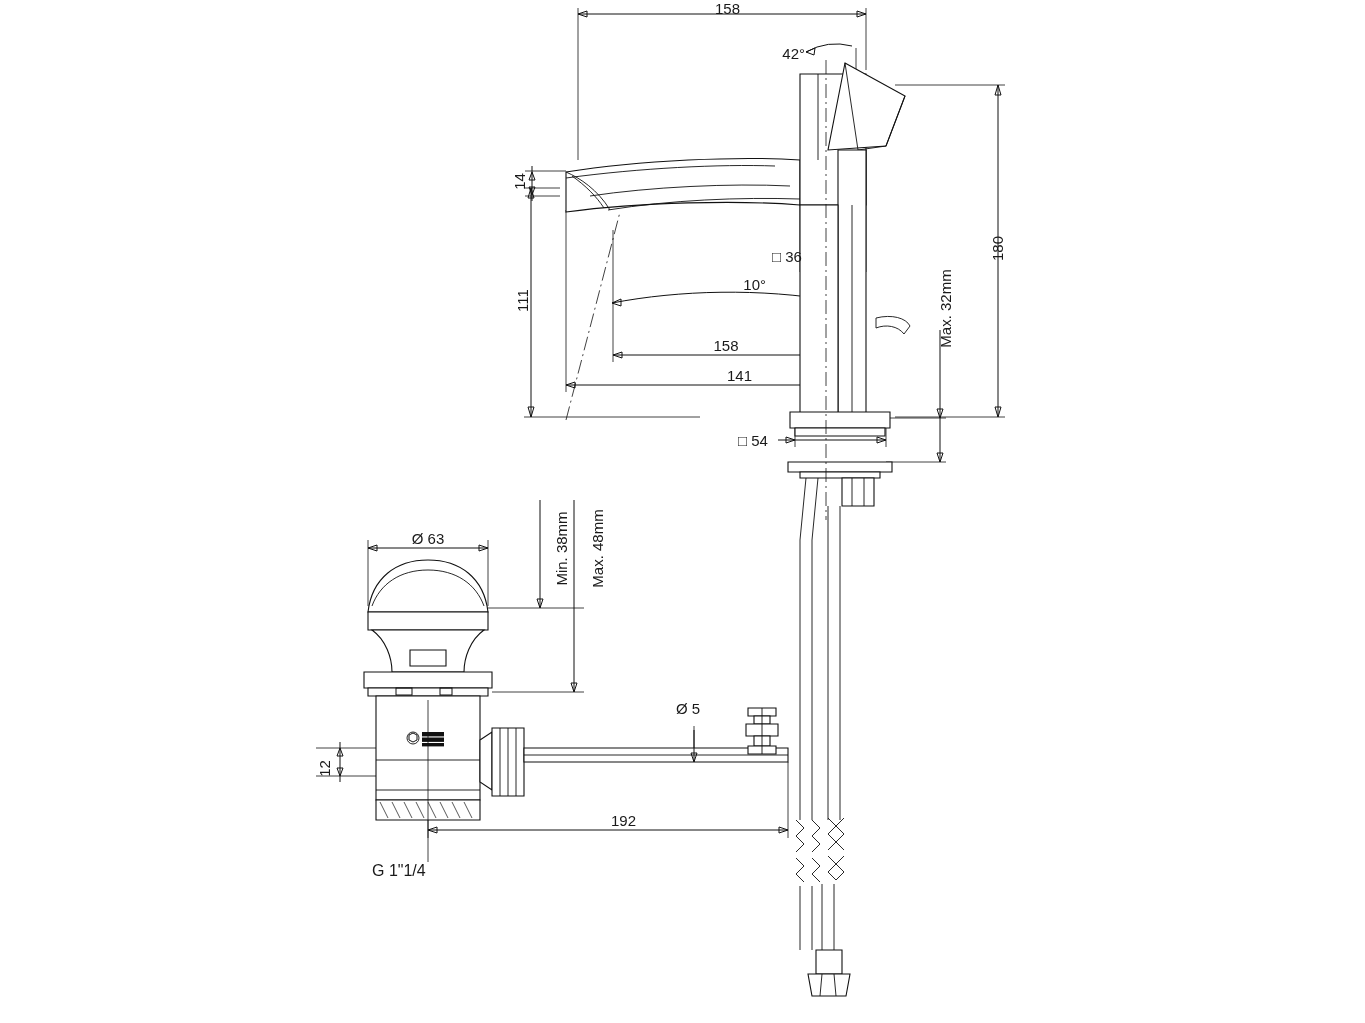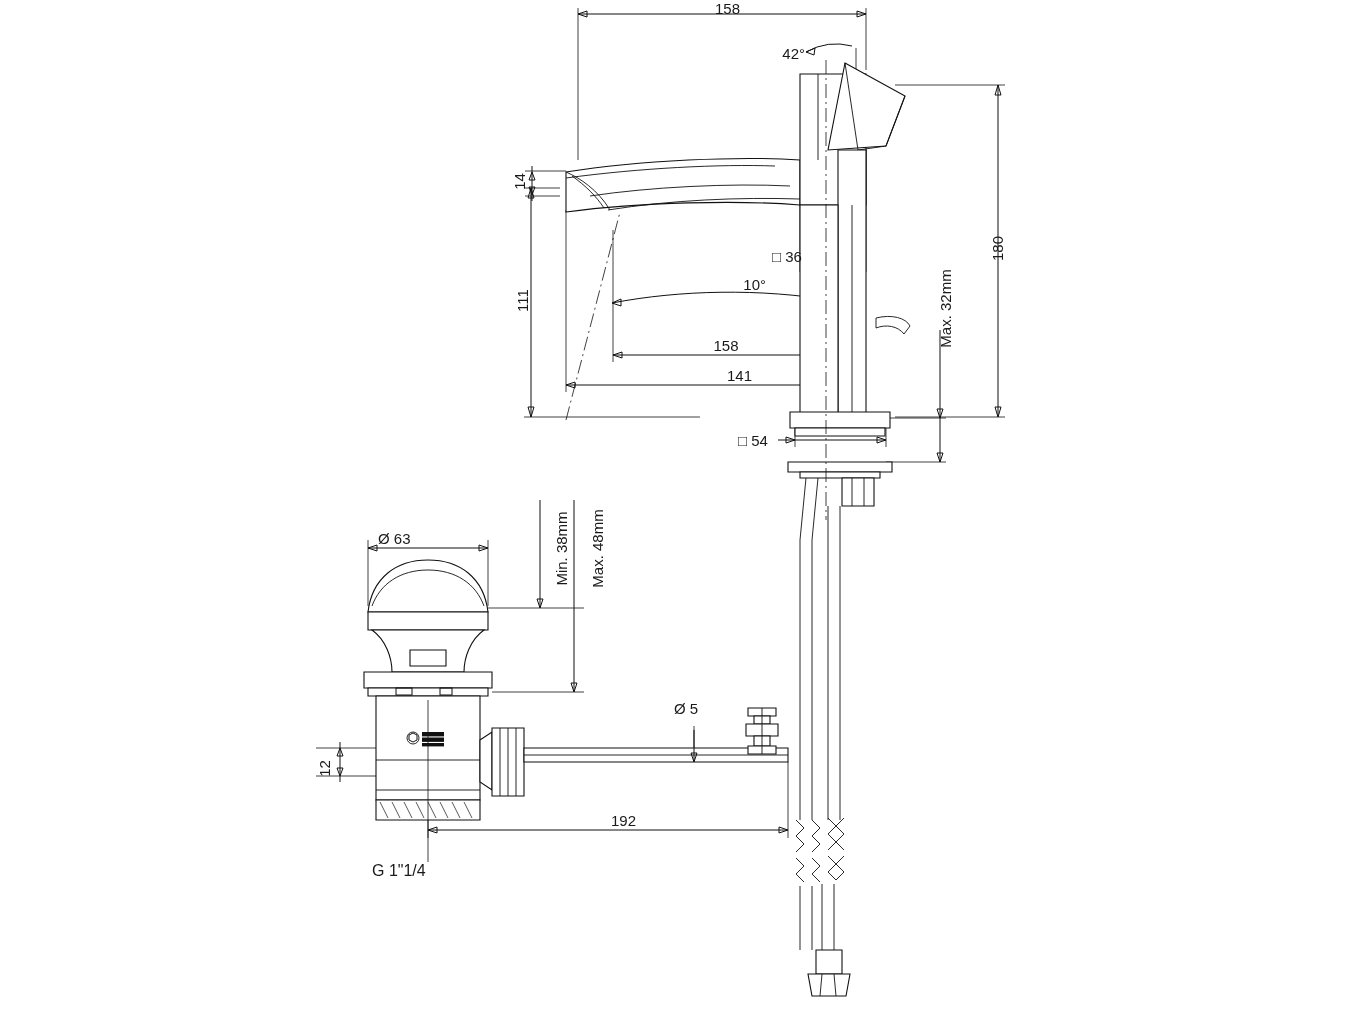--- a/index.html
+++ b/index.html
@@ -293,33 +293,33 @@
   <div style="position:absolute;left:700px;top:337px;width:52px;text-align:center;" class="dimtxt">158</div>
 
   <div style="position:absolute;left:700px;top:367px;width:52px;text-align:right;" class="dimtxt">141</div>
 
   <div style="position:absolute;left:738px;top:432px;width:70px;text-align:left;" class="dimtxt">□ 54</div>
 
   <div style="position:absolute;left:906px;top:300px;width:26px;text-align:center;">
     <span class="dimtxt" style="display:inline-block;white-space:nowrap;transform:rotate(-90deg);transform-origin:center;">Max. 32mm</span>
   </div>
 
-  <div style="position:absolute;left:378px;top:530px;width:100px;" class="dimtxt">Ø 63</div>
+  <div style="position:absolute;left:378px;top:530px;width:100px;text-align:center;" class="dimtxt">Ø 63</div>
 
   <div style="position:absolute;left:524px;top:540px;width:26px;text-align:center;">
     <span class="dimtxt" style="display:inline-block;white-space:nowrap;transform:rotate(-90deg);transform-origin:center;">Min. 38mm</span>
   </div>
 
   <div style="position:absolute;left:558px;top:540px;width:26px;text-align:center;">
     <span class="dimtxt" style="display:inline-block;white-space:nowrap;transform:rotate(-90deg);transform-origin:center;">Max. 48mm</span>
   </div>
 
   <div style="position:absolute;left:312px;top:760px;width:24px;text-align:center;">
     <span class="dimtxt" style="display:inline-block;transform:rotate(-90deg);transform-origin:center;">12</span>
   </div>
 
-  <div style="position:absolute;left:656px;top:700px;width:60px;text-align:center;" class="dimtxt">Ø 5</div>
+  <div style="position:absolute;left:676px;top:700px;width:60px;" class="dimtxt">Ø 5</div>
 
   <div style="position:absolute;left:580px;top:812px;width:56px;text-align:right;" class="dimtxt">192</div>
 
   <div style="position:absolute;left:372px;top:862px;width:120px;text-align:left;" class="dimtxt big">G 1"1/4</div>
 
 </div>
 
 </body></html>

